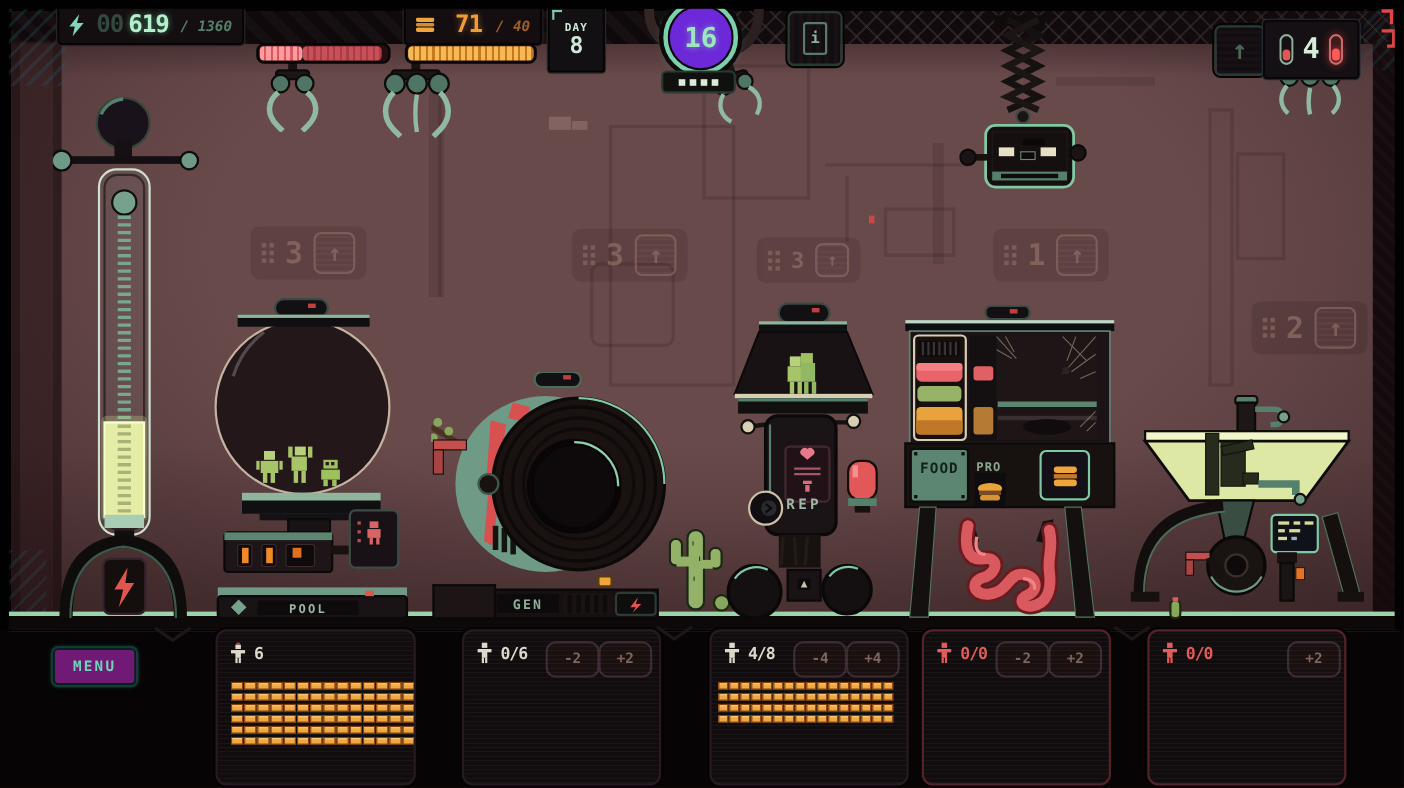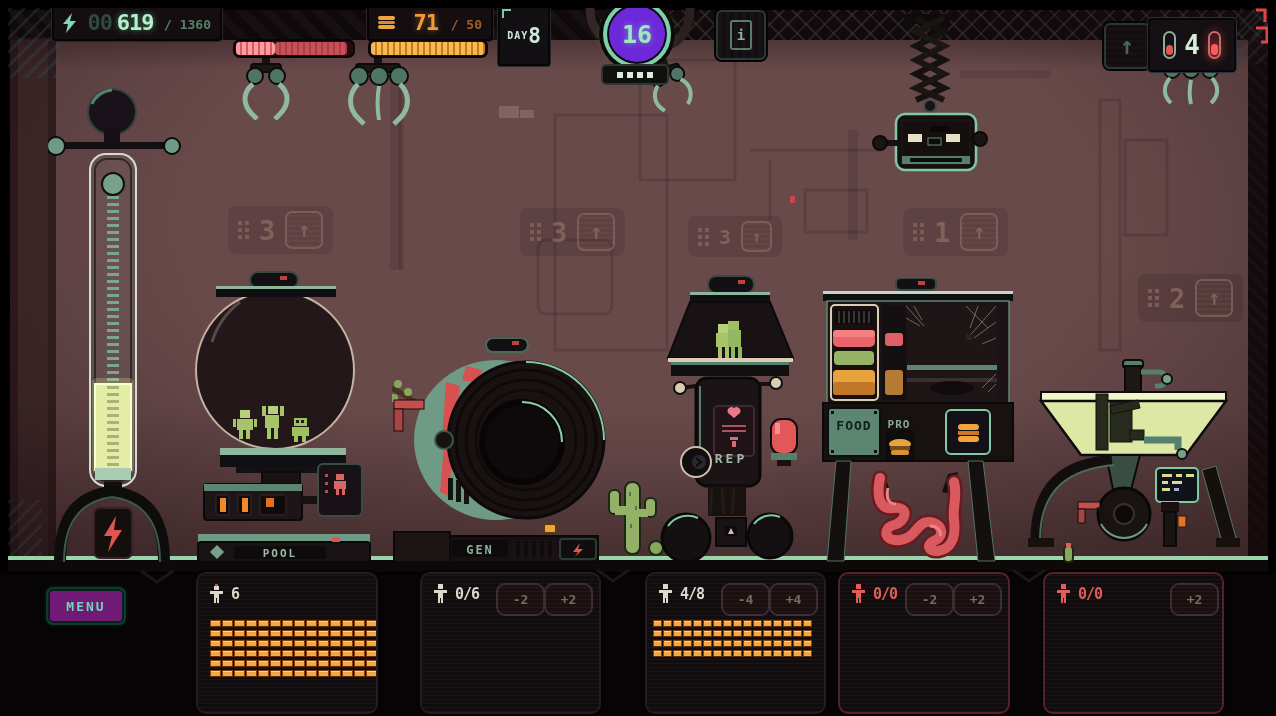--- a/index.html
+++ b/index.html
@@ -34,27 +34,27 @@
   .plaque .arrowbox{width:34px;height:34px;border:2px solid rgba(141,107,98,.85);border-radius:7px;
         display:flex;align-items:center;justify-content:center;font-size:21px;font-weight:bold;
         background:repeating-linear-gradient(0deg,rgba(141,107,98,.18) 0 2px,transparent 2px 5px);}
   .plaque.small .num{font-size:20px}
   .plaque.small .arrowbox{width:27px;height:27px;font-size:16px}
   
   .hud-box{position:absolute;display:flex;align-items:center;gap:6px;padding:0 9px;height:33px;
      background:#140e10;border:2px solid #060505;border-radius:4px;z-index:6;
      box-shadow:0 0 0 1px #2c2326, inset 0 2px 0 rgba(150,220,200,.08);justify-content:space-between;}
   .hud-num{font-weight:bold;font-size:22px;letter-spacing:-1px;}
-  .hud-max{font-weight:bold;font-size:13px;margin-top:4px;}
+  .hud-max{font-weight:bold;font-size:13px;margin-top:4px;font-style:italic;}
   .bar{position:absolute;height:13px;border:2px solid #070505;border-radius:7px;padding:1px;z-index:6;
        background:#230d10;display:flex;overflow:hidden;}
   .bar i{display:block;height:100%;border-radius:4px;}
   .day-badge{position:absolute;left:498px;top:5px;width:48px;height:57px;background:#121012;
      border:2px solid #070606;border-radius:3px;box-shadow:0 0 0 1px #2a282c;z-index:6;
-     display:flex;flex-direction:row;align-items:center;justify-content:center;color:#cfe8da;}
+     display:flex;flex-direction:column;align-items:center;justify-content:center;color:#cfe8da;}
   .day-badge .lbl{font-size:10px;font-weight:bold;letter-spacing:1px;}
   .day-badge .val{font-size:21px;font-weight:bold;line-height:20px;}
   .day-badge::before{content:"";position:absolute;left:2px;top:2px;width:7px;height:7px;
      border-left:2px solid #7fc9a4;border-top:2px solid #7fc9a4;}
   .ring{position:absolute;left:603px;top:0px;width:60px;height:60px;border-radius:50%;
      border:4px solid #7cd2a8;background:#6d28d9;z-index:6;display:flex;align-items:center;justify-content:center;
      box-shadow:0 0 0 4px #0c0a0a, inset 0 0 0 2px #0c0a0a, 0 0 10px rgba(110,220,170,.35);}
   .ring .val{color:#9fe6c0;font-size:25px;font-weight:bold;text-shadow:0 0 6px rgba(120,240,180,.6);}
   .ring-dots{position:absolute;left:601px;top:64px;width:64px;height:17px;background:#10100e;
      border:2px solid #2a3a33;border-radius:5px;display:flex;align-items:center;justify-content:center;gap:4px;z-index:6;}
@@ -567,21 +567,21 @@
     <i style="width:62%;background:repeating-linear-gradient(90deg,#c95058 0 4px,#aa3e46 4px 6px);"></i>
   </div>
 
   <div class="hud-box" style="left:367px;top:4px;width:104px;">
     <svg width="17" height="14" viewBox="0 0 17 14">
       <rect x="0" y="0" width="17" height="4" rx="2" fill="#f0a43c"></rect>
         <rect x="0" y="5" width="17" height="3" rx="1.5" fill="#d88a30"></rect>
       <rect x="0" y="9" width="17" height="4" rx="2" fill="#f0a43c"></rect>
       </svg>
     <span class="hud-num" style="color:#f39a35;text-shadow:0 0 6px rgba(240,160,60,.5);margin-left:6px">71</span>
-    <span class="hud-max" style="color:#a05f28">/ 50</span>
+    <span class="hud-max" style="color:#a05f28">/ 40</span>
   </div>
   <div class="bar" style="left:368px;top:39px;width:114px;">
     <i style="width:100%;background:repeating-linear-gradient(90deg,#f7b954 0 4px,#c5791f 4px 6px);"></i>
   </div>
 
   <div class="day-badge">
     <span class="lbl">DAY</span>
     <span class="val">8</span>
   </div>
 

